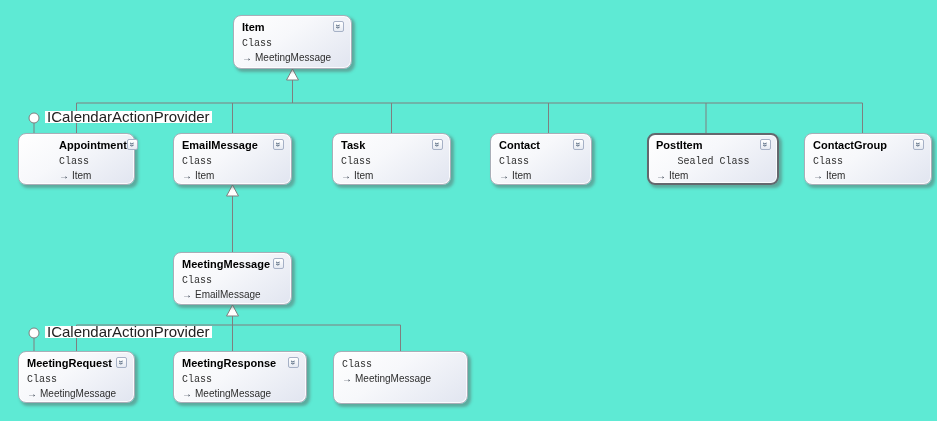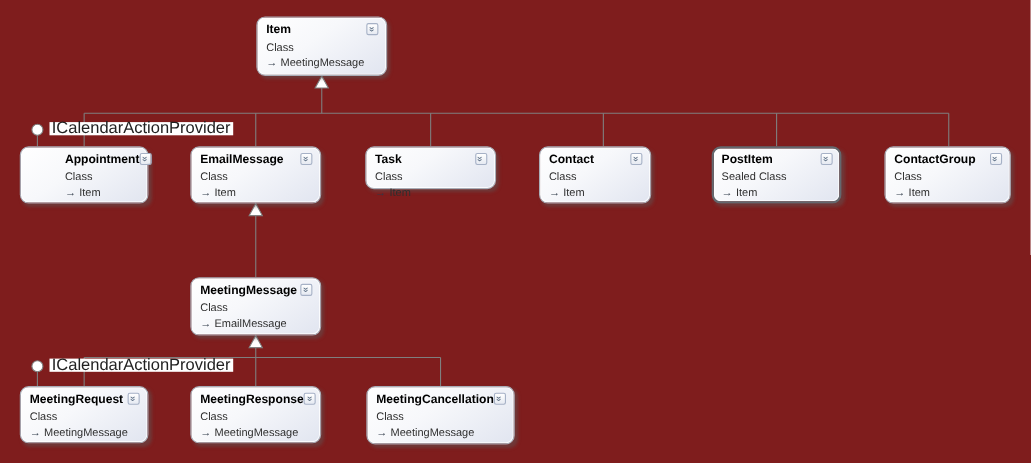--- a/index.html
+++ b/index.html
@@ -1,17 +1,17 @@
 <!DOCTYPE html>
 <html><head>
 <meta charset="utf-8">
 <style>
   html,body{margin:0;padding:0;background:#ffffff;}
   #canvas{
-    position:relative;width:937px;height:421px;background:#7f1d1d;overflow:hidden;
+    position:relative;width:937px;height:421px;background:#5eead4;overflow:hidden;
     font-family:"Liberation Sans",sans-serif;
   }
   #wires{position:absolute;left:0;top:0;z-index:1;}
   .lollipop-label{
     position:absolute;z-index:2;background:#ffffff;padding:0 2px;
     font-size:15px;color:#222;white-space:nowrap;line-height:12px;
   }
   .class-node{
     position:absolute;z-index:3;box-sizing:border-box;
     border:1px solid #a9aeb8;border-radius:8px;
@@ -25,21 +25,21 @@
   .chev{
     width:11px;height:11px;flex:0 0 11px;box-sizing:border-box;margin-top:0;
     border:1px solid #a6b1c6;border-radius:2px;cursor:pointer;
     background:linear-gradient(#ffffff,#e6eaf2);
     display:flex;align-items:center;justify-content:center;
   }
   .chev-glyph{
     display:inline-block;transform:rotate(90deg);font-size:9px;line-height:1;
     color:#5f7186;font-weight:bold;margin-left:-1px;
   }
-  .stereo{font-size:10px;color:#2e2e2e;line-height:13px;margin-top:1px;white-space:nowrap;}
+  .stereo{font-size:10px;color:#2e2e2e;line-height:13px;margin-top:1px;white-space:nowrap;font-family:Liberation Mono, monospace;}
   .base-row{display:flex;align-items:center;gap:3px;margin-top:1px;line-height:13px;}
   .base-arrow{font-size:10px;color:#2f3a48;line-height:10px;}
   .base-text{font-size:10px;color:#2e2e2e;white-space:nowrap;}
 </style>
 </head>
 <body>
 
 <div id="canvas">
 
   <svg id="wires" width="937" height="421" viewBox="0 0 937 421">
@@ -113,21 +113,21 @@
         <span class="chev">
           <span class="chev-glyph">»</span>
         </span>
       </div>
       <div class="stereo">Class</div>
       <div class="base-row">
         <span class="base-arrow">→</span>
         <span class="base-text">Item</span>
       </div>
     </div>
-    <div class="class-node" style="left: 332px; top: 133px; width: 119px; height: 39px;">
+    <div class="class-node" style="left: 332px; top: 133px; width: 119px; height: 52px;">
       <div class="title-row">
         <span class="title">Task</span>
         <span class="chev">
           <span class="chev-glyph">»</span>
         </span>
       </div>
       <div class="stereo">Class</div>
       <div class="base-row">
         <span class="base-arrow">→</span>
         <span class="base-text">Item</span>
@@ -139,34 +139,34 @@
         <span class="chev">
           <span class="chev-glyph">»</span>
         </span>
       </div>
       <div class="stereo">Class</div>
       <div class="base-row">
         <span class="base-arrow">→</span>
         <span class="base-text">Item</span>
       </div>
     </div>
-    <div class="class-node sealed" style="left: 647px; top: 133px; width: 118px; height: 52px;">
+    <div class="class-node sealed" style="left: 647px; top: 133px; width: 132px; height: 52px; text-align: center;">
       <div class="title-row">
         <span class="title">PostItem</span>
         <span class="chev">
           <span class="chev-glyph">»</span>
         </span>
       </div>
       <div class="stereo">Sealed Class</div>
       <div class="base-row">
         <span class="base-arrow">→</span>
         <span class="base-text">Item</span>
       </div>
     </div>
-    <div class="class-node" style="left: 804px; top: 133px; width: 115px; height: 52px;">
+    <div class="class-node" style="left: 804px; top: 133px; width: 128px; height: 52px;">
       <div class="title-row">
         <span class="title">ContactGroup</span>
         <span class="chev">
           <span class="chev-glyph">»</span>
         </span>
       </div>
       <div class="stereo">Class</div>
       <div class="base-row">
         <span class="base-arrow">→</span>
         <span class="base-text">Item</span>
@@ -191,40 +191,34 @@
         <span class="chev">
           <span class="chev-glyph">»</span>
         </span>
       </div>
       <div class="stereo">Class</div>
       <div class="base-row">
         <span class="base-arrow">→</span>
         <span class="base-text">MeetingMessage</span>
       </div>
     </div>
-    <div class="class-node" style="left: 173px; top: 351px; width: 119px; height: 52px;">
+    <div class="class-node" style="left: 173px; top: 351px; width: 134px; height: 52px;">
       <div class="title-row">
         <span class="title">MeetingResponse</span>
         <span class="chev">
           <span class="chev-glyph">»</span>
         </span>
       </div>
       <div class="stereo">Class</div>
       <div class="base-row">
         <span class="base-arrow">→</span>
         <span class="base-text">MeetingMessage</span>
       </div>
     </div>
     <div class="class-node" style="left: 333px; top: 351px; width: 135px; height: 53px;">
-      <div class="title-row">
-        <span class="title">MeetingCancellation</span>
-        <span class="chev">
-          <span class="chev-glyph">»</span>
-        </span>
-      </div>
       <div class="stereo">Class</div>
       <div class="base-row">
         <span class="base-arrow">→</span>
         <span class="base-text">MeetingMessage</span>
       </div>
     </div>
     <div class="lollipop-label" style="left: 45px; top: 111px;">ICalendarActionProvider</div>
     <div class="lollipop-label" style="left: 45px; top: 326px;">ICalendarActionProvider</div>
   </div>
 

